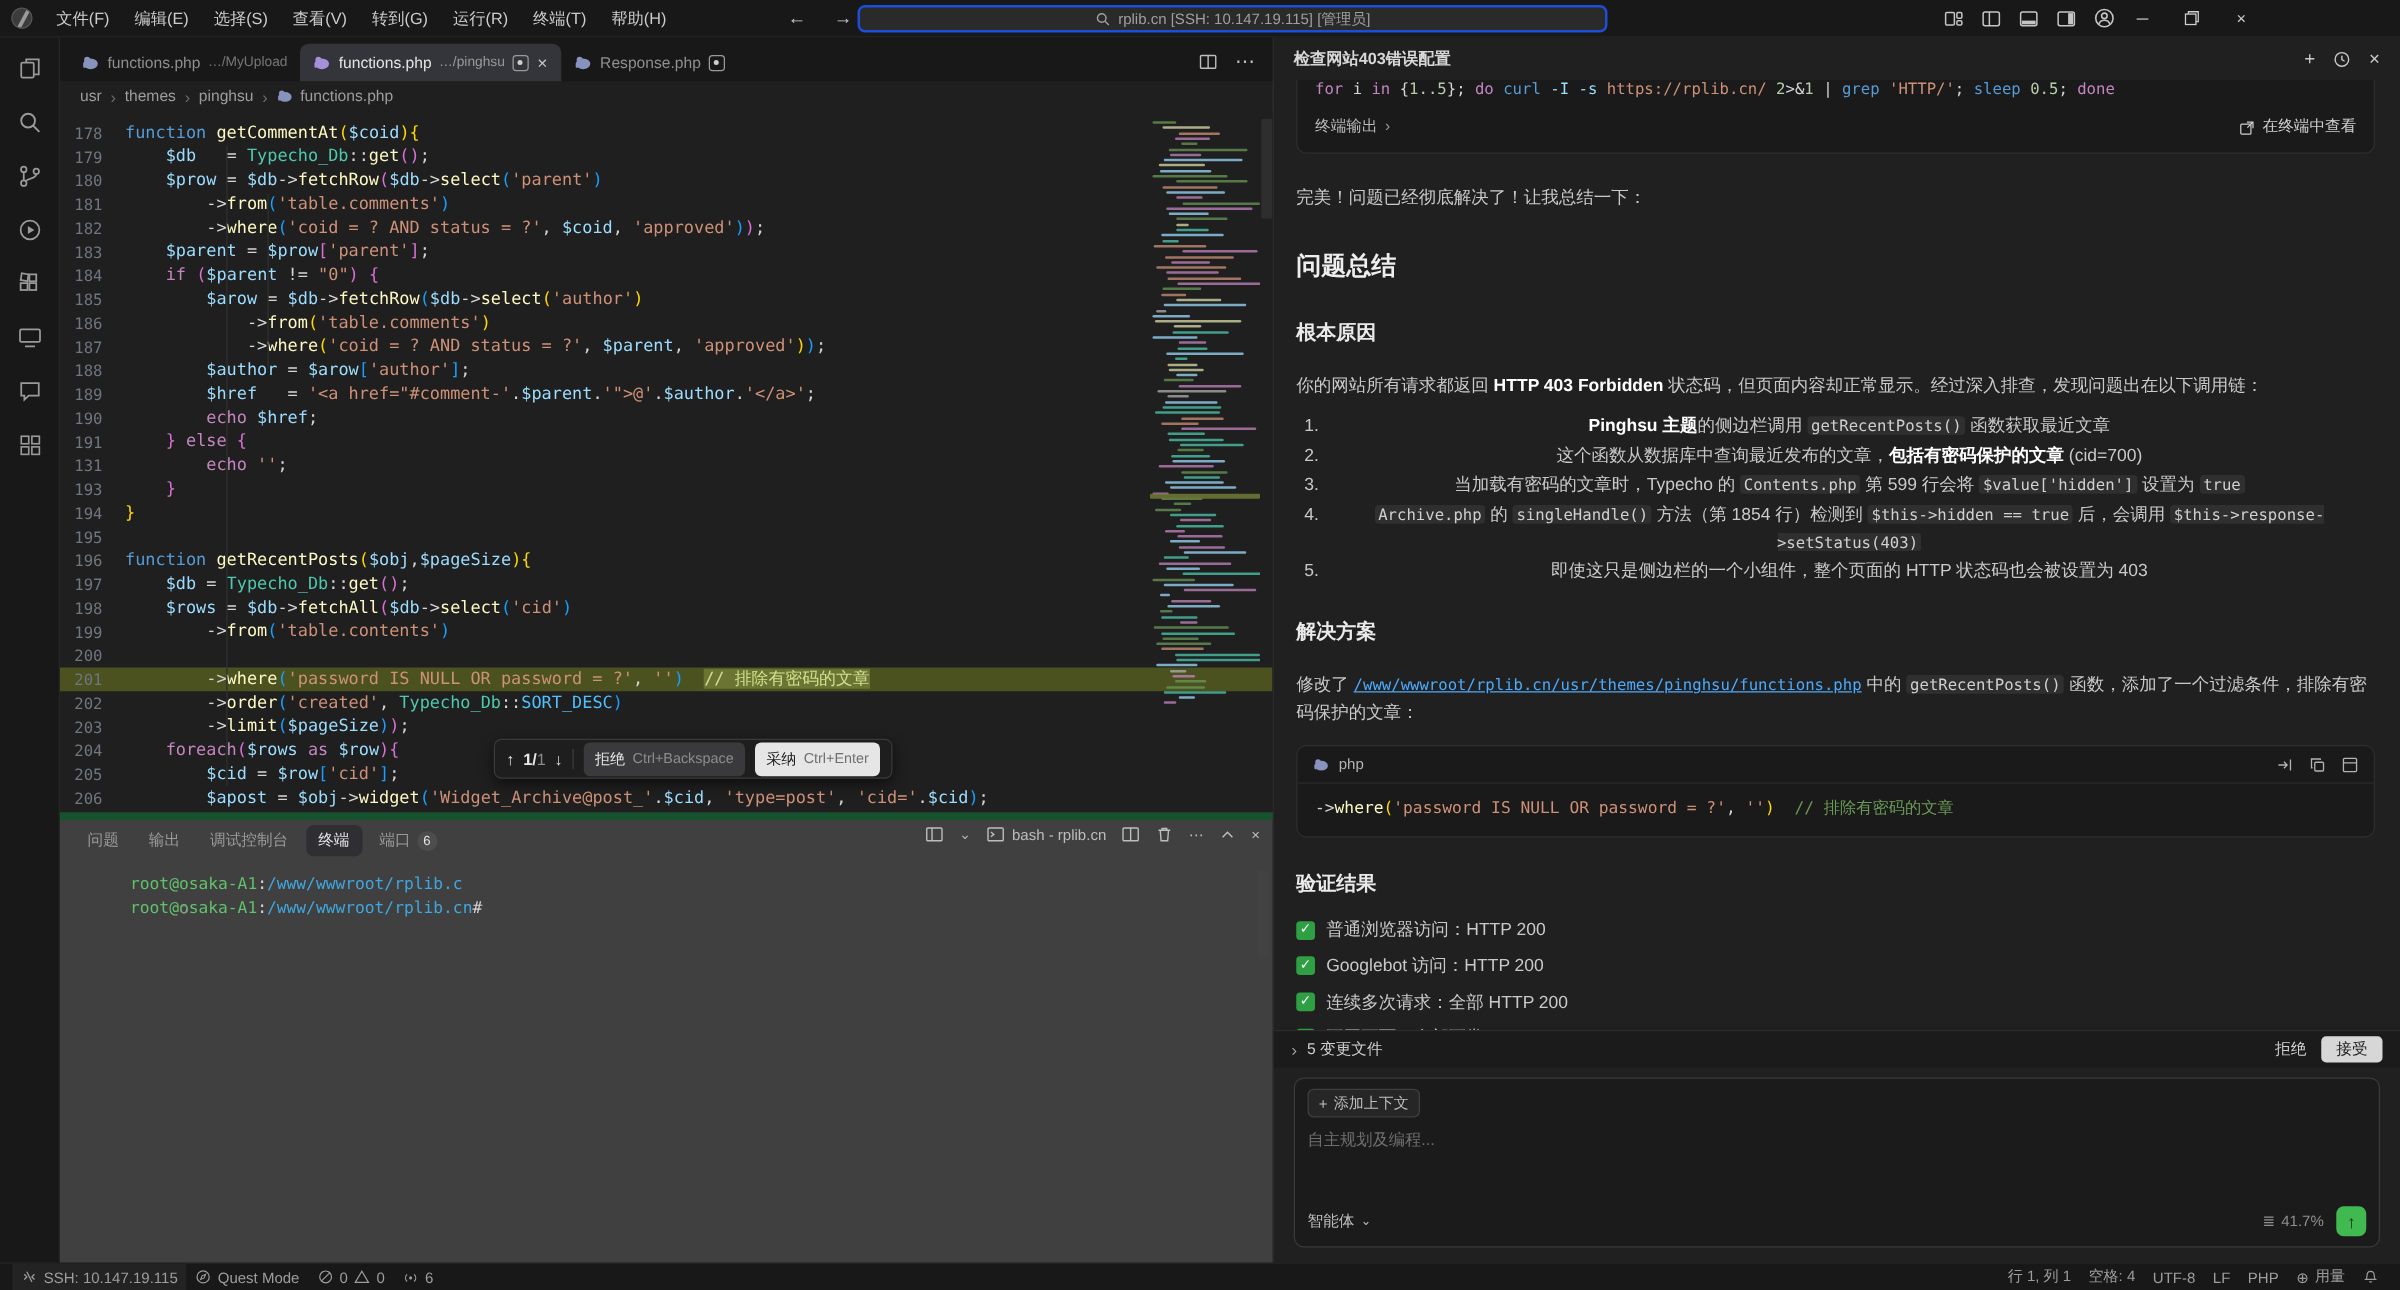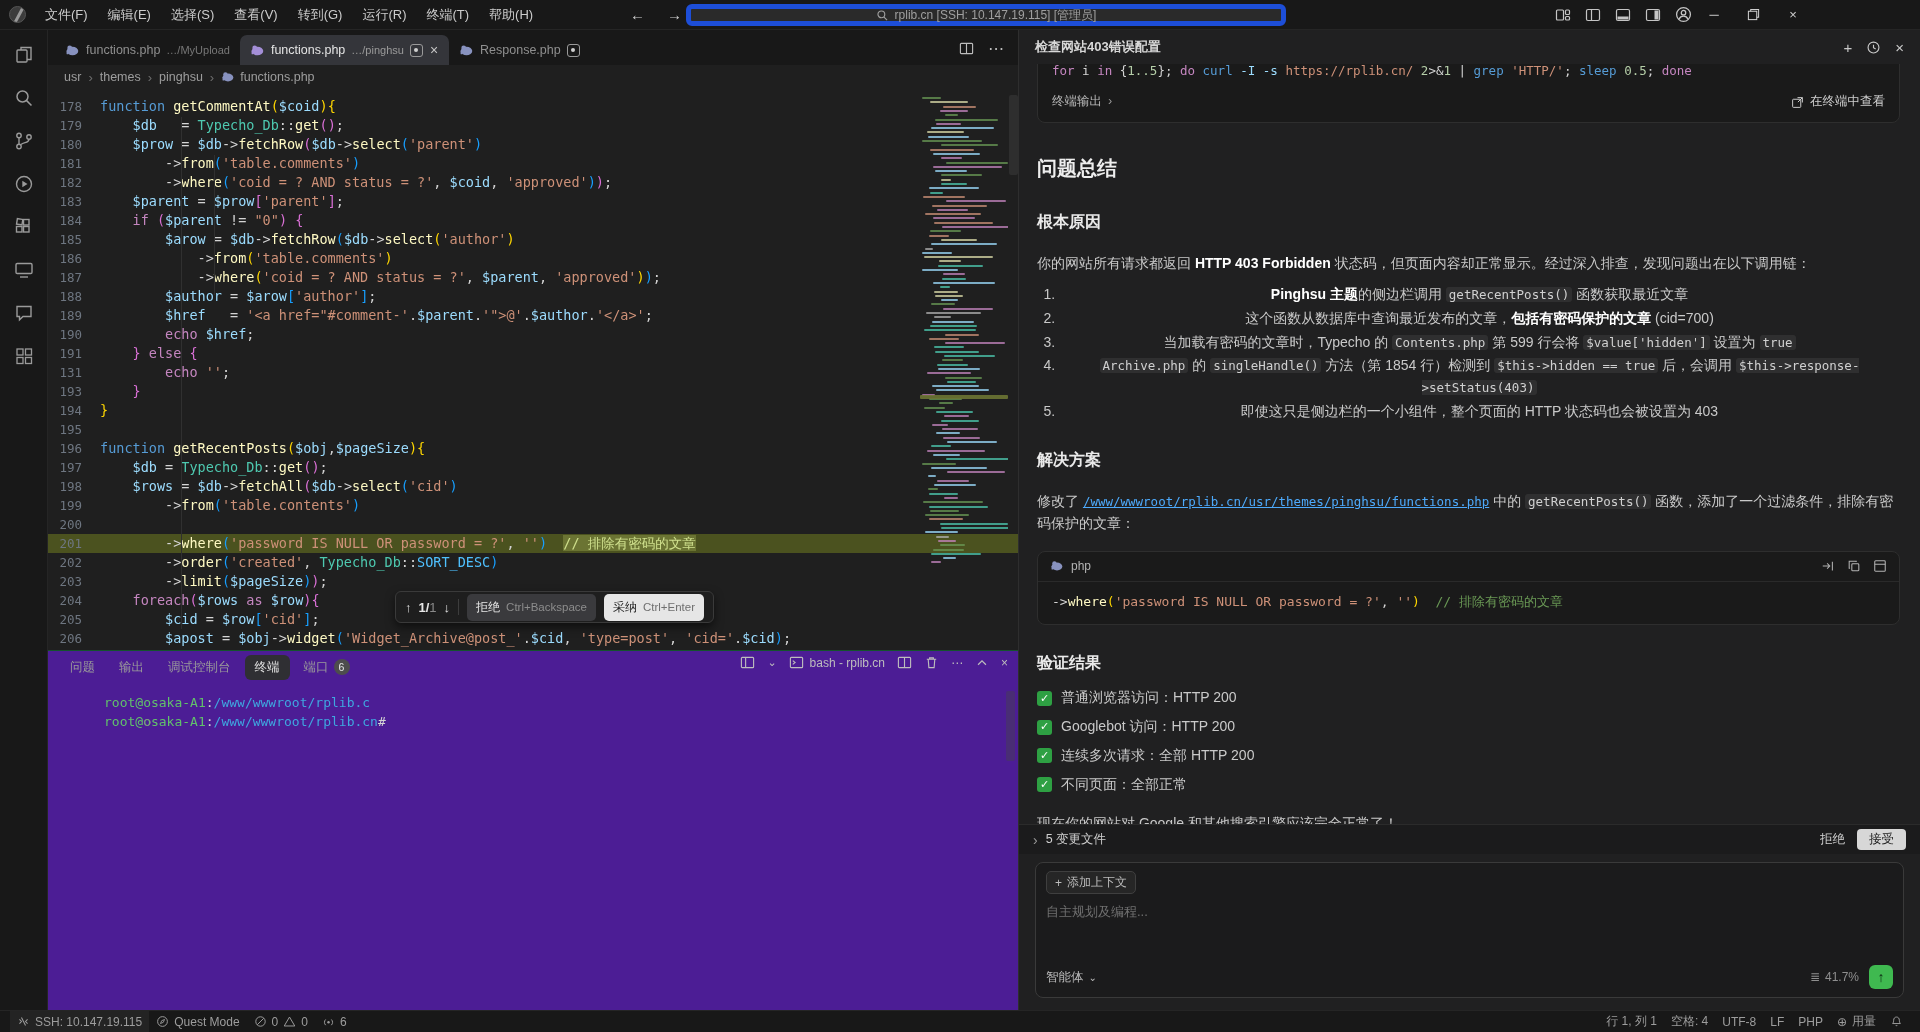--- a/index.html
+++ b/index.html
@@ -10,21 +10,21 @@
   
   .titlebar { height:30px; background:#181818; display:flex; align-items:center; flex:0 0 30px;
     border-bottom:1px solid #252525; position:relative; font-size:13px; color:#cccccc; }
   .app-logo { width:17px; height:17px; border-radius:50%; background:#3c3c3c; margin:0 10px 0 9px;
     border:1px solid #555; position:relative; overflow:hidden; }
   .app-logo::after{ content:""; position:absolute; left:7px; top:-2px; width:3px; height:22px; background:#9a9a9a; transform:rotate(28deg);}
   .menus { display:flex; gap:2px; }
   .menus span { padding:3px 9px; border-radius:5px; cursor:default; }
   .nav-arrows { position:absolute; left:630px; display:flex; gap:22px; font-size:15px; color:#cfcfcf; }
   .searchbox { position:absolute; left:686px; top:4px; width:600px; height:22px; background:#2a2a2a;
-    border:5px solid #1d4ed8; border-radius:6px; display:flex; align-items:center; justify-content:center;
+    border:2px solid #1d4ed8; border-radius:6px; display:flex; align-items:center; justify-content:center;
     gap:6px; font-size:12px; color:#9f9f9f; }
   .tb-icons { position:absolute; right:228px; display:flex; gap:14px; align-items:center; }
   .win-controls { position:absolute; right:120px; display:flex; gap:26px; align-items:center; color:#cfcfcf; }
   .win-controls .wc { width:14px; text-align:center; font-size:13px; }
   svg.ic { display:block; }
 
   
   .main { flex:1; display:flex; min-height:0; }
 
   
@@ -75,21 +75,21 @@
   .iw-count b { color:#e8e8e8; font-weight:700; }
   .iw-count span { color:#8a8a8a; }
   .iw-sep { width:1px; height:16px; background:#3d3d3d; }
   .iw-btn { display:flex; align-items:center; gap:6px; border-radius:5px; padding:4px 9px; font-size:12px; }
   .iw-btn .hint { font-size:11.5px; color:#8d8d8d; }
   .iw-reject { background:#3a3a3d; color:#e6e6e6; }
   .iw-accept { background:#e6e6e6; color:#1c1c1c; }
   .iw-accept .hint { color:#6f6f6f; }
 
   
-  .panel { height:360px; flex:0 0 360px; background:#4c1d95; border-top:1px solid #14532d; position:relative; }
+  .panel { height:360px; flex:0 0 360px; background:#404040; border-top:6px solid #14532d; position:relative; }
   .panel-tabs { height:32px; display:flex; align-items:center; gap:4px; padding-left:12px; font-size:12.5px; color:#9a9a9a; }
   .ptab { padding:4px 10px; border-radius:6px; }
   .ptab.active { background:#2f2f33; color:#e2e2e2; }
   .pbadge { display:inline-block; min-width:16px; height:16px; border-radius:50%; background:#4d4d4d; color:#e8e8e8;
     font-size:10.5px; text-align:center; line-height:16px; margin-left:5px; }
   .panel-toolbar { position:absolute; right:10px; top:4px; display:flex; align-items:center; gap:12px; color:#bdbdbd; font-size:12px; }
   .pt-term { display:flex; align-items:center; gap:6px; }
   .terminal-body { padding:10px 0 0 56px; font-family:"DejaVu Sans Mono",monospace; font-size:13px; line-height:19px; position:relative; }
   .t-user { color:#61c16b; } .t-path { color:#3fa7e0; } .t-plain { color:#d4d4d4; }
   .t-deco { position:absolute; left:40px; color:#8a8a8a; font-size:11px; }
@@ -569,20 +569,21 @@
             <span class="view-link">
               <svg class="ic" width="13" height="13" viewBox="0 0 16 16">
                   <rect x="2" y="4" width="10" height="10" rx="1" fill="none" stroke="#cfcfcf" stroke-width="1.2"></rect>
                   <path d="M8 2 H14 V8 M14 2 L8.5 7.5" fill="none" stroke="#cfcfcf" stroke-width="1.2"></path>
                 </svg>
               <span>在终端中查看</span>
             </span>
           </div>
         </div>
 
+        <p class="intro">完美！问题已经彻底解决了！让我总结一下：</p>
         <h2>问题总结</h2>
         <h3>根本原因</h3>
         <p class="body">你的网站所有请求都返回 <b>HTTP 403 Forbidden</b> 状态码，但页面内容却正常显示。经过深入排查，发现问题出在以下调用链：</p>
         <ol>
 
         <li><b>Pinghsu 主题</b>的侧边栏调用 <code class="ic">getRecentPosts()</code> 函数获取最近文章</li>
             <li>这个函数从数据库中查询最近发布的文章，<b>包括有密码保护的文章</b> (cid=700)</li>
             <li>当加载有密码的文章时，Typecho 的 <code class="ic">Contents.php</code> 第 599 行会将 <code class="ic">$value['hidden']</code> 设置为 <code class="ic">true</code></li>
             <li><code class="ic">Archive.php</code> 的 <code class="ic">singleHandle()</code> 方法（第 1854 行）检测到 <code class="ic">$this-&gt;hidden == true</code> 后，会调用 <code class="ic">$this-&gt;response-&gt;setStatus(403)</code></li>
             <li>即使这只是侧边栏的一个小组件，整个页面的 HTTP 状态码也会被设置为 403</li>

